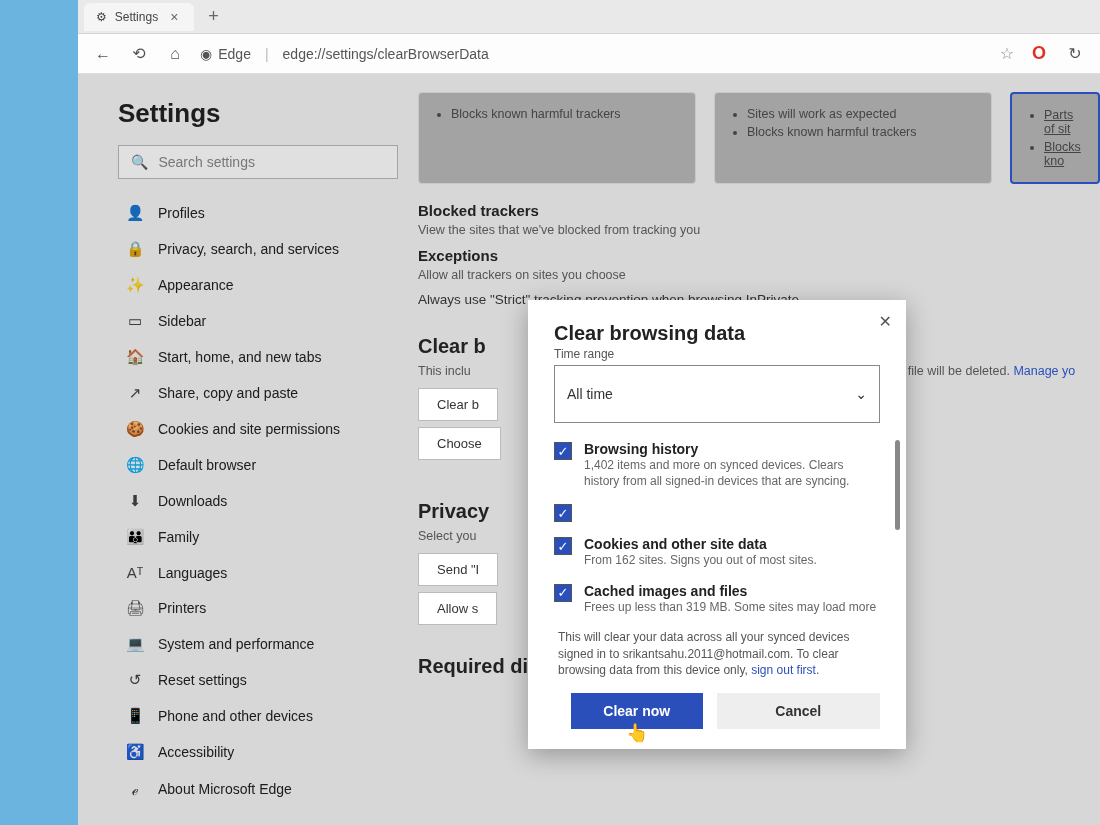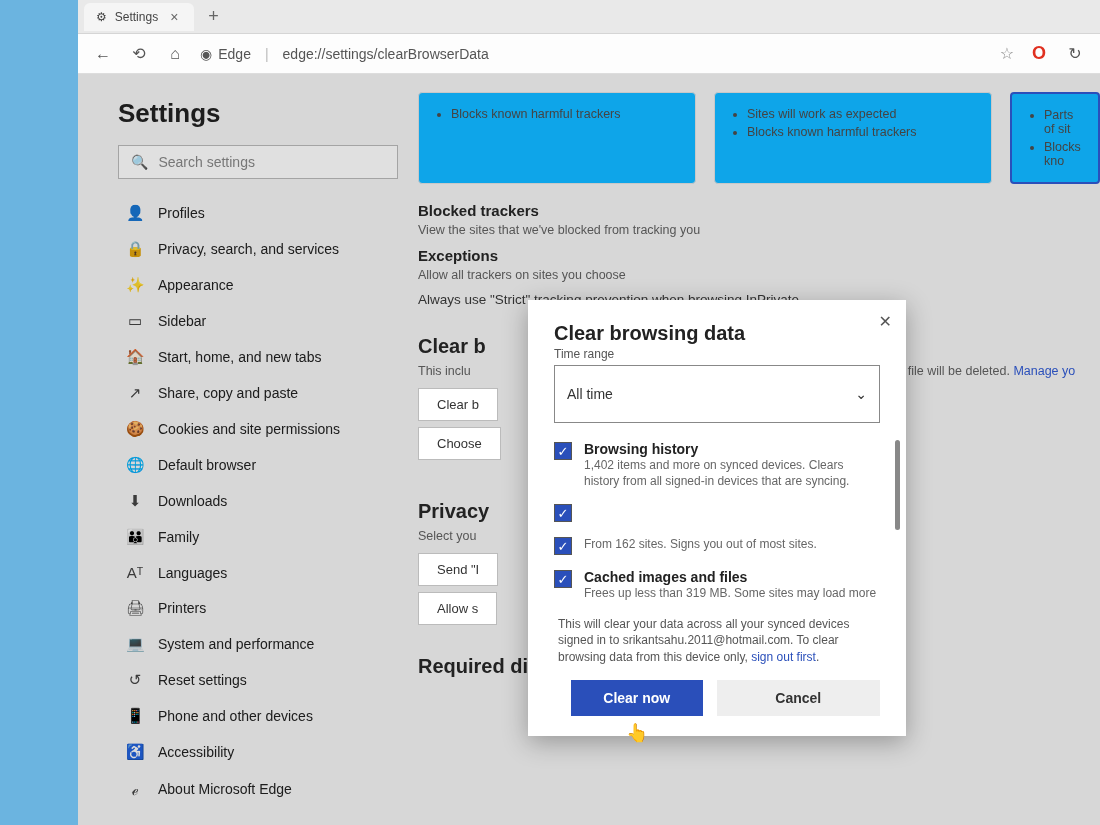--- a/index.html
+++ b/index.html
@@ -19,21 +19,21 @@
   .opera { color: #e03020; font-weight: bold; font-size: 18px; }
   .content { flex: 1; display: flex; position: relative; overflow: hidden; }
   .sidebar-pane { width: 340px; padding: 24px 20px 20px 40px; }
   .settings-title { font-size: 26px; font-weight: 600; color: #222; margin-bottom: 16px; }
   .search-box { display: flex; align-items: center; gap: 10px; border: 1px solid #bbb; background: #fff; padding: 8px 12px; font-size: 14px; color: #888; margin-bottom: 18px; }
   .sidebar-list { display: flex; flex-direction: column; gap: 4px; }
   .sidebar-item { display: flex; align-items: center; gap: 14px; padding: 7px 8px; font-size: 14px; color: #222; cursor: pointer; border-radius: 4px; }
   .sidebar-item .s-icon { width: 18px; text-align: center; color: #444; font-size: 15px; }
   .main-pane { flex: 1; padding: 18px 0 0 0; color: #333; font-size: 14px; position: relative; overflow: hidden; }
   .cards-row { display: flex; gap: 18px; margin-bottom: 18px; }
-  .card { border: 1px solid #c8c8c8; border-radius: 4px; padding: 10px 14px; flex: 1; font-size: 12.5px; color: #444; background: #0ea5e9; }
+  .card { border: 1px solid #c8c8c8; border-radius: 4px; padding: 10px 14px; flex: 1; font-size: 12.5px; color: #444; background: #a3a3a3; }
   .card.selected { border: 2px solid #2a4fba; }
   .card ul { list-style: disc; padding-left: 18px; }
   .card li { margin: 4px 0; }
   .section-h { font-weight: 600; font-size: 15px; color: #222; margin: 10px 0 4px 0; }
   .section-sub { font-size: 12.5px; color: #555; margin-bottom: 10px; }
   .big-section { font-size: 20px; font-weight: 600; color: #222; margin-top: 28px; margin-bottom: 6px; }
   .btnrow button { background: #fff; border: 1px solid #bbb; padding: 8px 18px; font-size: 13px; color: #333; cursor: pointer; margin: 6px 0; display: block; }
   .link { color: #2a4fba; cursor: pointer; }
   
   .dim { position: absolute; inset: 0; background: rgba(0,0,0,0.12); pointer-events: none; }
@@ -172,21 +172,21 @@
           <ul>
               <li>Blocks known harmful trackers</li>
             </ul>
         </div>
         <div class="card">
           <ul>
             <li>Sites will work as expected</li>
             <li>Blocks known harmful trackers</li>
           </ul>
         </div>
-        <div class="card selected" style="flex:0 0 90px; overflow:hidden;">
+        <div class="card selected" style="flex:0 0 90px; overflow:hidden;text-decoration:underline;">
           <ul>
             <li>Parts of sit</li>
             <li>Blocks kno</li>
           </ul>
         </div>
       </div>
 
       <div class="section-h">Blocked trackers</div>
       <div class="section-sub">View the sites that we've blocked from tracking you</div>
       <div class="section-h">Exceptions</div>
@@ -233,20 +233,21 @@
           <div class="ctitle">Browsing history</div>
           <div class="cdesc">1,402 items and more on synced devices. Clears history from all signed-in devices that are syncing.</div>
         </div>
       </div>
       <div class="check-row">
         <div class="checkbox">✓</div>
       </div>
       <div class="check-row">
         <div class="checkbox">✓</div>
         <div class="check-body">
+          <div class="ctitle">Cookies and other site data</div>
           <div class="cdesc">From 162 sites. Signs you out of most sites.</div>
         </div>
       </div>
       <div class="check-row">
         <div class="checkbox">✓</div>
         <div class="check-body">
           <div class="ctitle">Cached images and files</div>
           <div class="cdesc">Frees up less than 319 MB. Some sites may load more</div>
         </div>
       </div>

